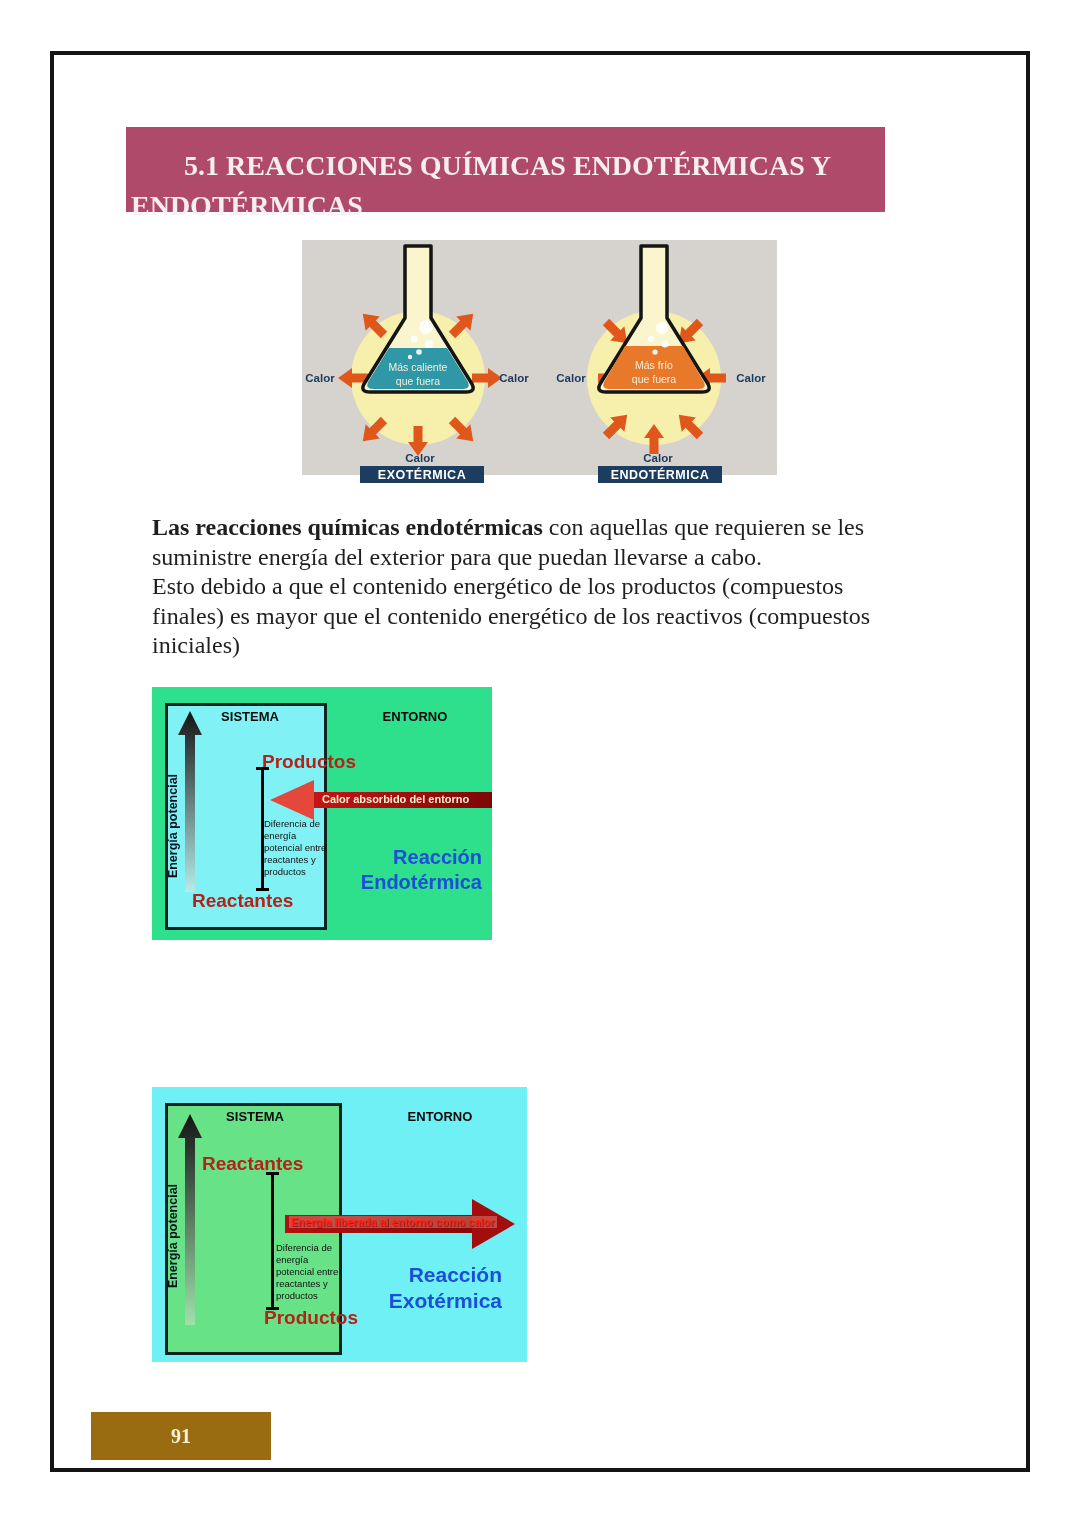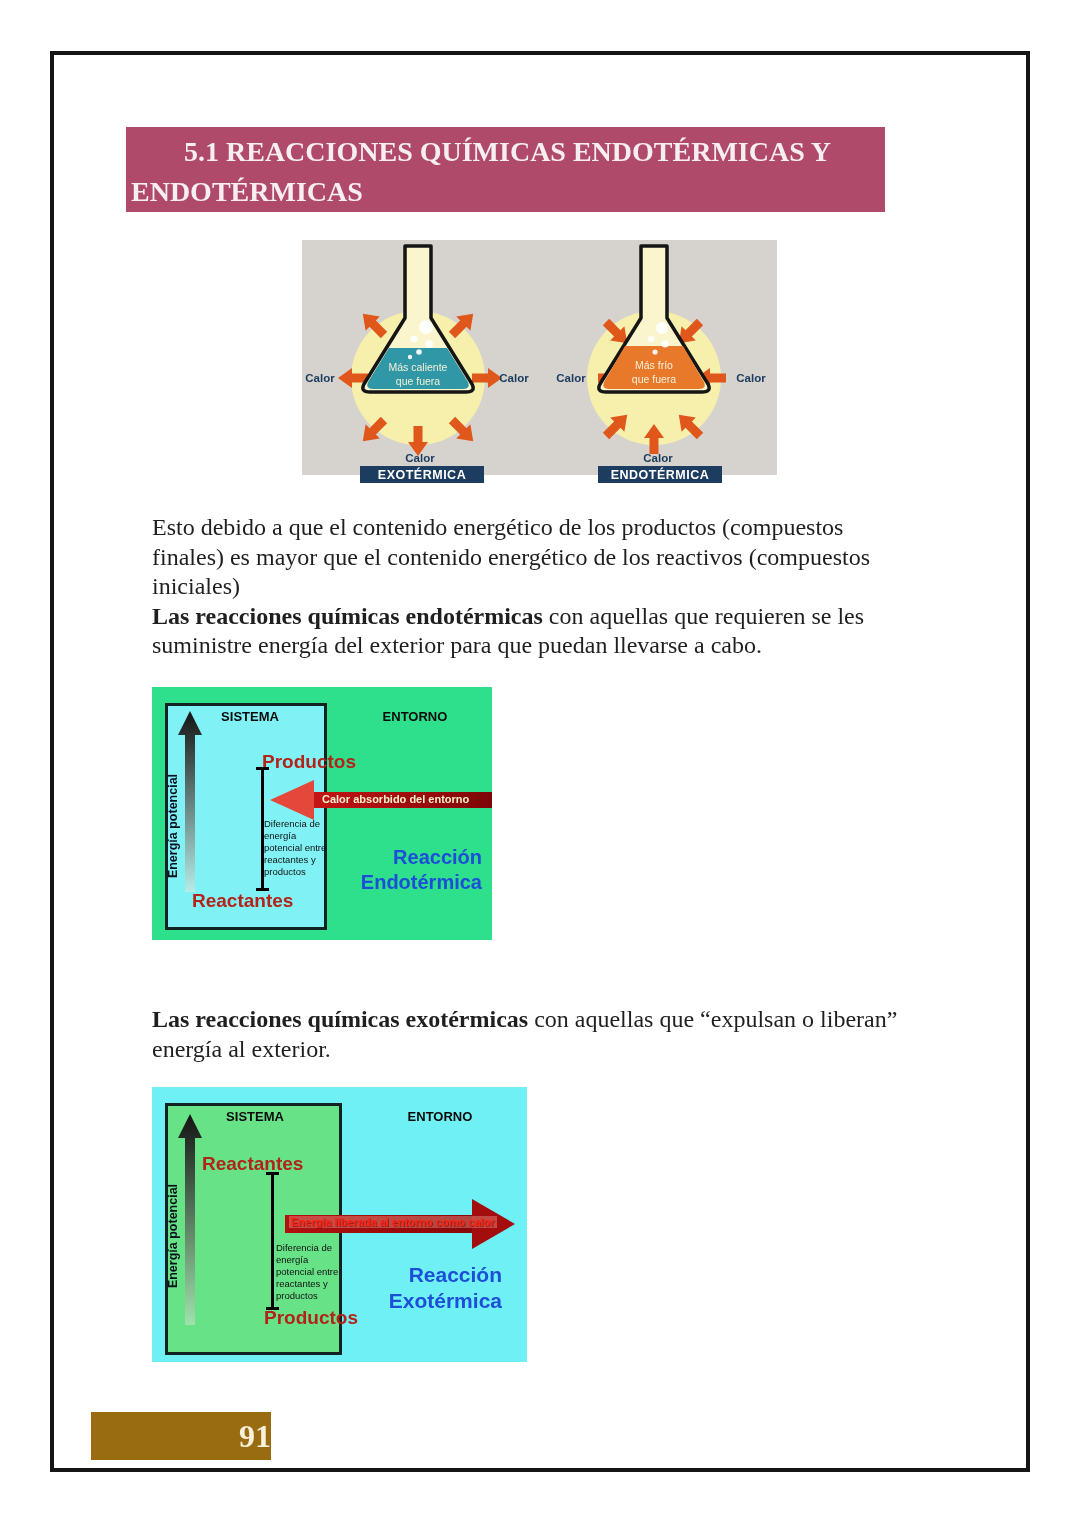--- a/index.html
+++ b/index.html
@@ -16,21 +16,21 @@
   }
   html,body{margin:0;padding:0;}
   body{width:1080px;height:1527px;background:#ffffff;position:relative;
        font-family:"Liberation Serif", serif; color:#1f1f1f;}
   .frame{position:absolute;left:50px;top:51px;width:972px;height:1413px;
          border:4px solid var(--frame-black);background:#fff;}
 
   
   .header{position:absolute;left:72px;top:72px;width:759px;height:85px;
           background:var(--header-bg);color:var(--header-fg);
-          font-weight:bold;font-size:28px;line-height:40px;padding-top:5px;box-sizing:border-box;}
+          font-weight:bold;font-size:28px;line-height:40px;padding-top:19px;box-sizing:border-box;}
   .hl1{padding-left:58px;}
   .hl2{padding-left:5px;}
 
   
   .figure{position:absolute;left:248px;top:185px;width:475px;height:235px;
           background:var(--fig-bg);}
   .figure svg{display:block;}
   .fig-arrows{fill:var(--arrow-orange);}
   .fig-calor{font-family:"Liberation Sans",sans-serif;font-weight:bold;font-size:11.5px;fill:var(--navy);}
   .fig-flasktext{font-family:"Liberation Sans",sans-serif;font-size:10.5px;fill:#f6f0d8;}
@@ -64,21 +64,21 @@
   .d-exo .bandtext{color:var(--band-text-red);background:rgba(255,190,170,.35);padding:0 2px;
                    text-shadow:1px 1px 0 rgba(120,10,10,.6);}
   .reaction{position:absolute;font-weight:bold;color:#1d4ed8;text-align:right;}
   .d-endo .reaction{left:190px;top:158px;width:140px;font-size:20px;line-height:25px;}
   .d-exo .reaction{left:215px;top:175px;width:135px;font-size:21px;line-height:26px;}
   .harrow{position:absolute;}
 
   
   .footer-box{position:absolute;left:37px;top:1357px;width:180px;height:48px;
               background:var(--footer-bg);color:var(--footer-fg);
-              font-weight:bold;font-size:32px;line-height:48px;text-align:right;}
+              font-weight:bold;font-size:20px;line-height:48px;text-align:center;}
 </style>
 </head>
 <body>
 
 <div class="frame">
 
   <div class="header">
     <div class="hl1">5.1 REACCIONES QUÍMICAS ENDOTÉRMICAS Y</div>
     <div class="hl2">ENDOTÉRMICAS</div>
   </div>
@@ -142,22 +142,22 @@
         <text class="fig-calor" x="269" y="142" text-anchor="middle">Calor</text>
         <text class="fig-calor" x="449" y="142" text-anchor="middle">Calor</text>
         <text class="fig-calor" x="356" y="222" text-anchor="middle">Calor</text>
         <rect class="fig-banner" x="296" y="226" width="124" height="17"></rect>
         <text class="fig-bannertext" x="358" y="239" text-anchor="middle">ENDOTÉRMICA</text>
       </g>
     </svg>
   </div>
 
   <div class="para p1">
+    <p><b>Las reacciones químicas endotérmicas</b><span> con aquellas que requieren se les suministre energía del exterior para que puedan llevarse a cabo.</span></p>
     <p>Esto debido a que el contenido energético de los productos (compuestos finales) es mayor que el contenido energético de los reactivos (compuestos iniciales)</p>
-    <p><b>Las reacciones químicas endotérmicas</b><span> con aquellas que requieren se les suministre energía del exterior para que puedan llevarse a cabo.</span></p>
   </div>
 
   <div class="diagram d-endo">
     <div class="inner-box"></div>
     <svg class="varrow" style="top:22px;" width="32" height="185" viewBox="0 0 32 185">
       <defs>
         <linearGradient id="gradEndo" x1="0" y1="0" x2="0" y2="1">
           <stop offset="0" stop-color="#141414"></stop>
             <stop offset="1" stop-color="#b5ece8"></stop>
         </linearGradient>
@@ -181,23 +181,20 @@
       <rect x="44" y="15" width="178" height="16" fill="url(#bandEndo)"></rect>
       <polygon points="0,23 44,3 44,43" fill="var(--red-arrow-head)"></polygon>
     </svg>
     <div class="bandtext" style="left:170px;top:106px;">Calor absorbido del entorno</div>
     <div class="reaction">
       <div>Reacción</div>
       <div>Endotérmica</div>
     </div>
   </div>
 
-  <div class="para p2">
-    <p><b>Las reacciones químicas exotérmicas</b><span> con aquellas que “expulsan o liberan” energía al exterior.</span></p>
-  </div>
 
   <div class="diagram d-exo">
     <div class="inner-box"></div>
     <svg class="varrow" style="top:25px;" width="32" height="215" viewBox="0 0 32 215">
       <defs>
         <linearGradient id="gradExo" x1="0" y1="0" x2="0" y2="1">
           <stop offset="0" stop-color="#141414"></stop>
             <stop offset="1" stop-color="#9fe2ac"></stop>
         </linearGradient>
       </defs>

